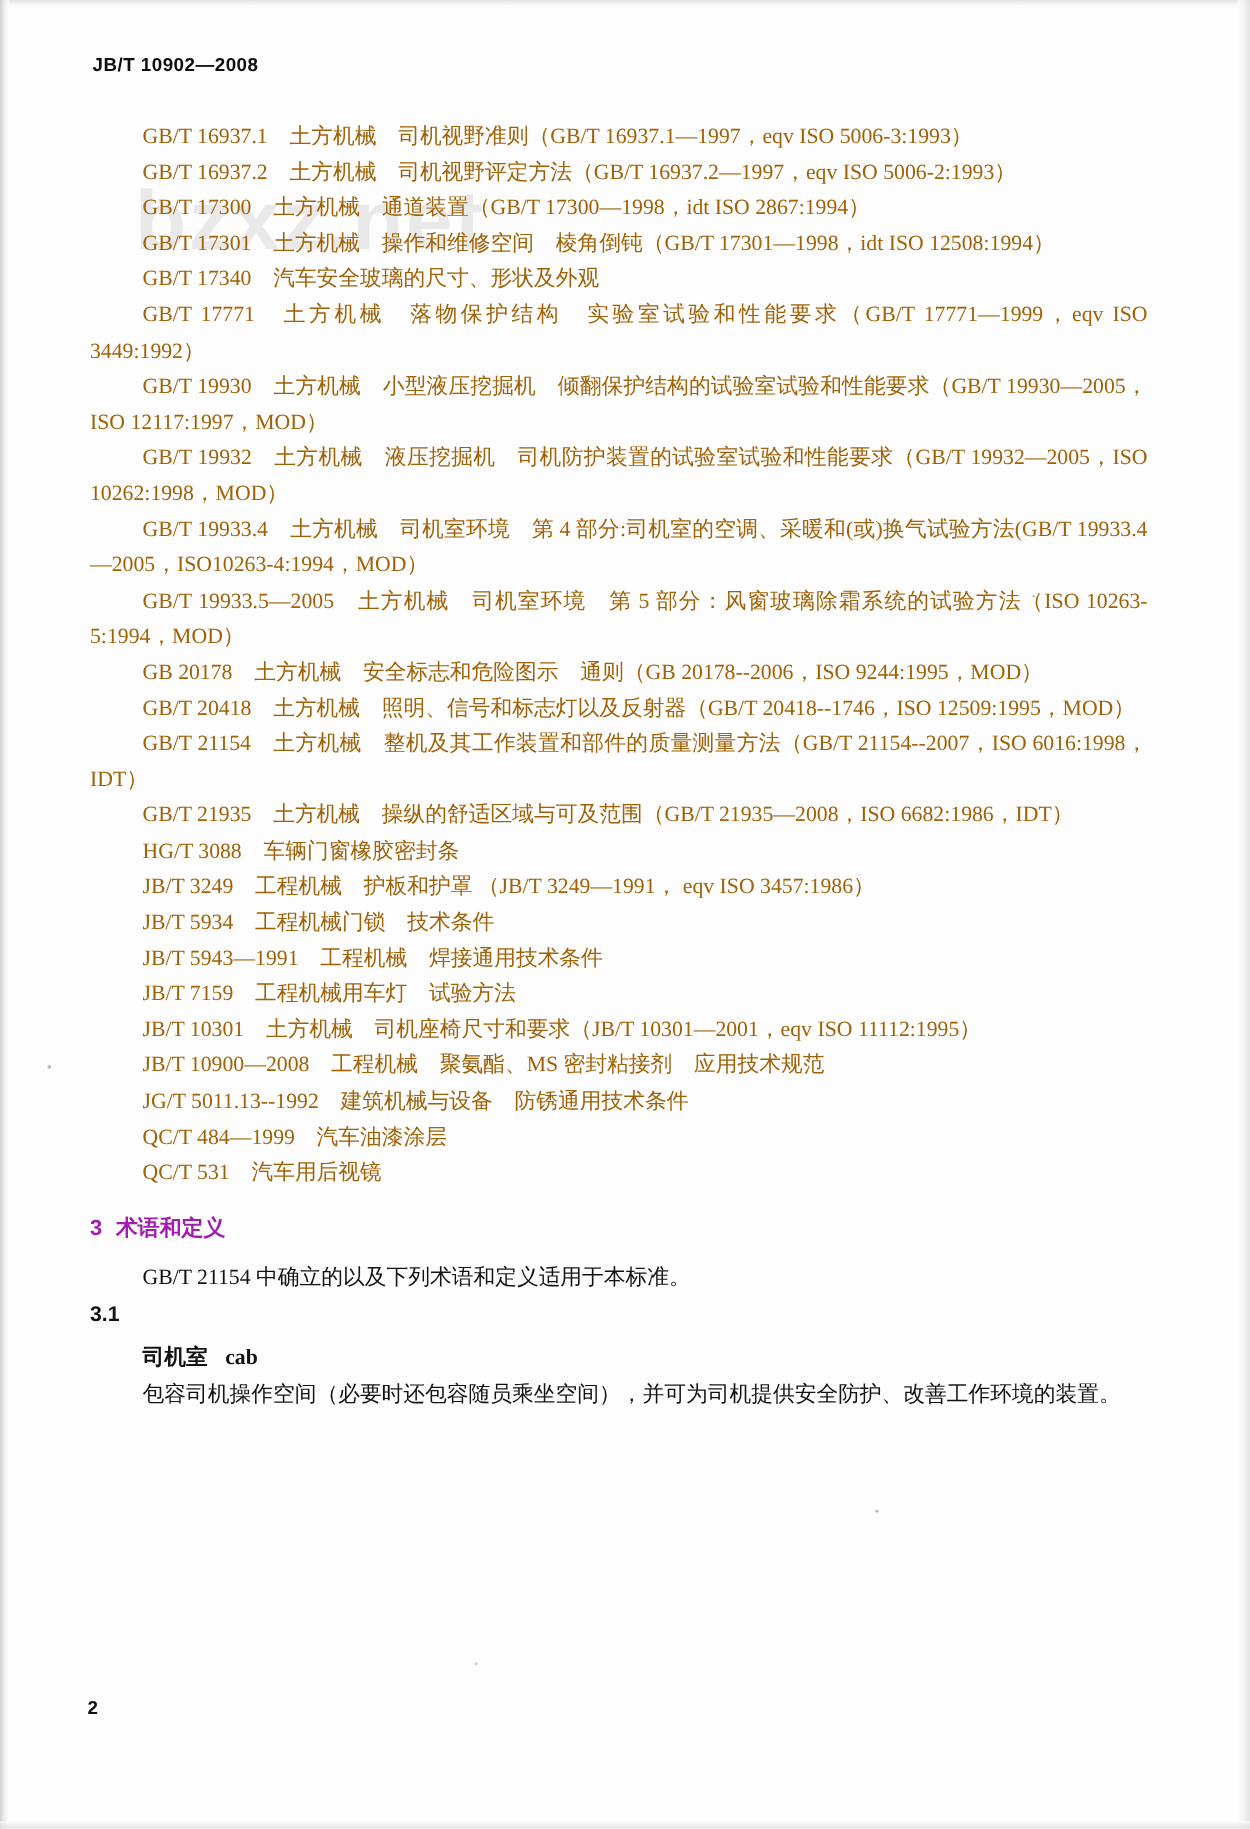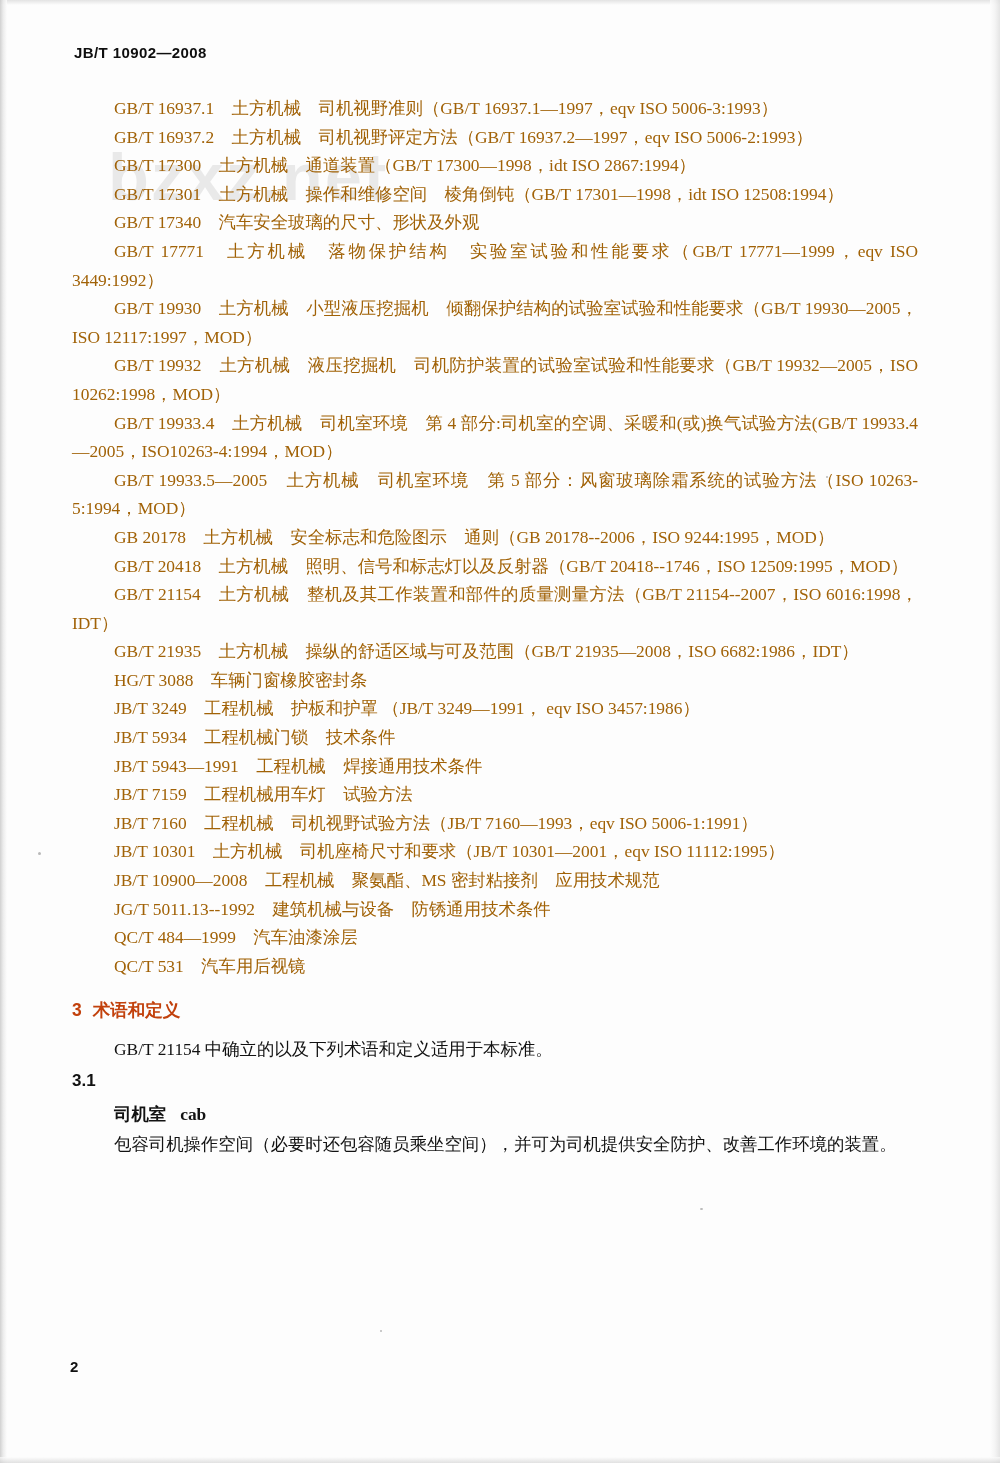--- a/index.html
+++ b/index.html
@@ -102,21 +102,21 @@
     font-family: Liberation Serif, serif;
   }
 
   
   .clause-heading {
     font-family: "Liberation Sans", "DejaVu Sans", sans-serif;
     font-size: 17.5px;
     font-weight: 700;
     line-height: 24px;
     margin: 18px 0 0 0;
-    color: #c2410c;
+    color: #a21caf;
   }
   .clause-heading .num { margin-right: 11px; }
 
   .clause-para {
     font-size: 17.4px;
     line-height: 28.6px;
     text-indent: 42px;
     margin: 13px 0 0 0;
   }
 
@@ -195,21 +195,20 @@
       <p class="ref-line wrap">GB/T 19933.5—2005　土方机械　司机室环境　第 5 部分：风窗玻璃除霜系统的试验方法（ISO 10263-5:1994，MOD）</p>
       <p class="ref-line">GB 20178　土方机械　安全标志和危险图示　通则（GB 20178--2006，ISO 9244:1995，MOD）</p>
       <p class="ref-line wrap">GB/T 20418　土方机械　照明、信号和标志灯以及反射器（GB/T 20418--1746，ISO 12509:1995，MOD）</p>
       <p class="ref-line wrap">GB/T 21154　土方机械　整机及其工作装置和部件的质量测量方法（GB/T 21154--2007，ISO 6016:1998，IDT）</p>
       <p class="ref-line">GB/T 21935　土方机械　操纵的舒适区域与可及范围（GB/T 21935—2008，ISO 6682:1986，IDT）</p>
       <p class="ref-line">HG/T 3088　车辆门窗橡胶密封条</p>
       <p class="ref-line">JB/T 3249　工程机械　护板和护罩 （JB/T 3249—1991， eqv ISO 3457:1986）</p>
       <p class="ref-line">JB/T 5934　工程机械门锁　技术条件</p>
       <p class="ref-line">JB/T 5943—1991　工程机械　焊接通用技术条件</p>
       <p class="ref-line">JB/T 7159　工程机械用车灯　试验方法</p>
-      <p class="ref-line">JB/T 7160　工程机械　司机视野试验方法（JB/T 7160—1993，eqv ISO 5006-1:1991）</p>
       <p class="ref-line">JB/T 10301　土方机械　司机座椅尺寸和要求（JB/T 10301—2001，eqv ISO 11112:1995）</p>
       <p class="ref-line">JB/T 10900—2008　工程机械　聚氨酯、MS 密封粘接剂　应用技术规范</p>
       <p class="ref-line">JG/T 5011.13--1992　建筑机械与设备　防锈通用技术条件</p>
       <p class="ref-line">QC/T 484—1999　汽车油漆涂层</p>
       <p class="ref-line">QC/T 531　汽车用后视镜</p>
     </div>
 
     <div class="clause-heading">
       <span class="num">3</span><span>术语和定义</span>
     </div>

